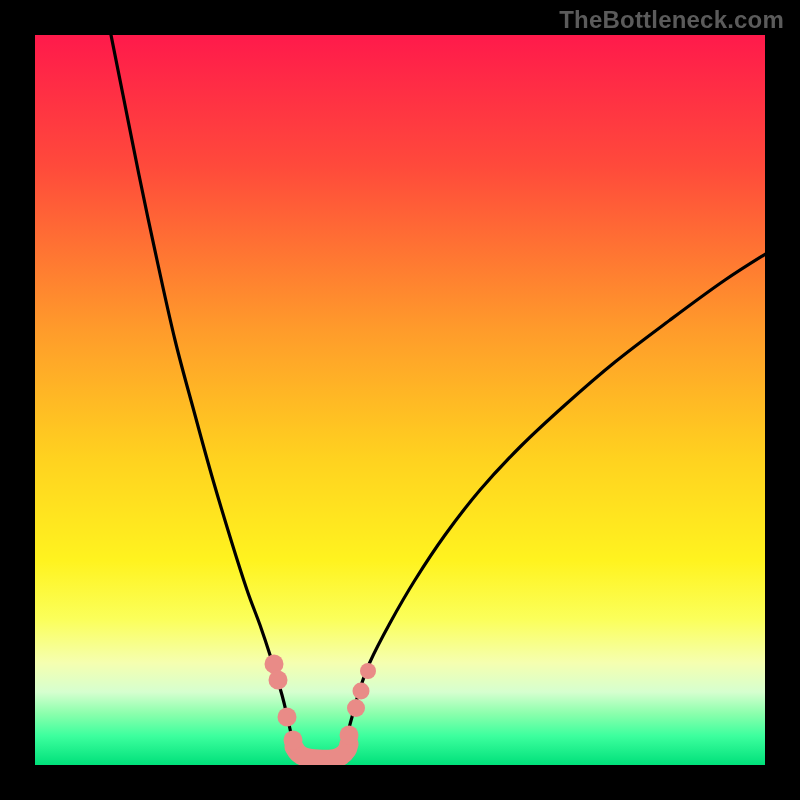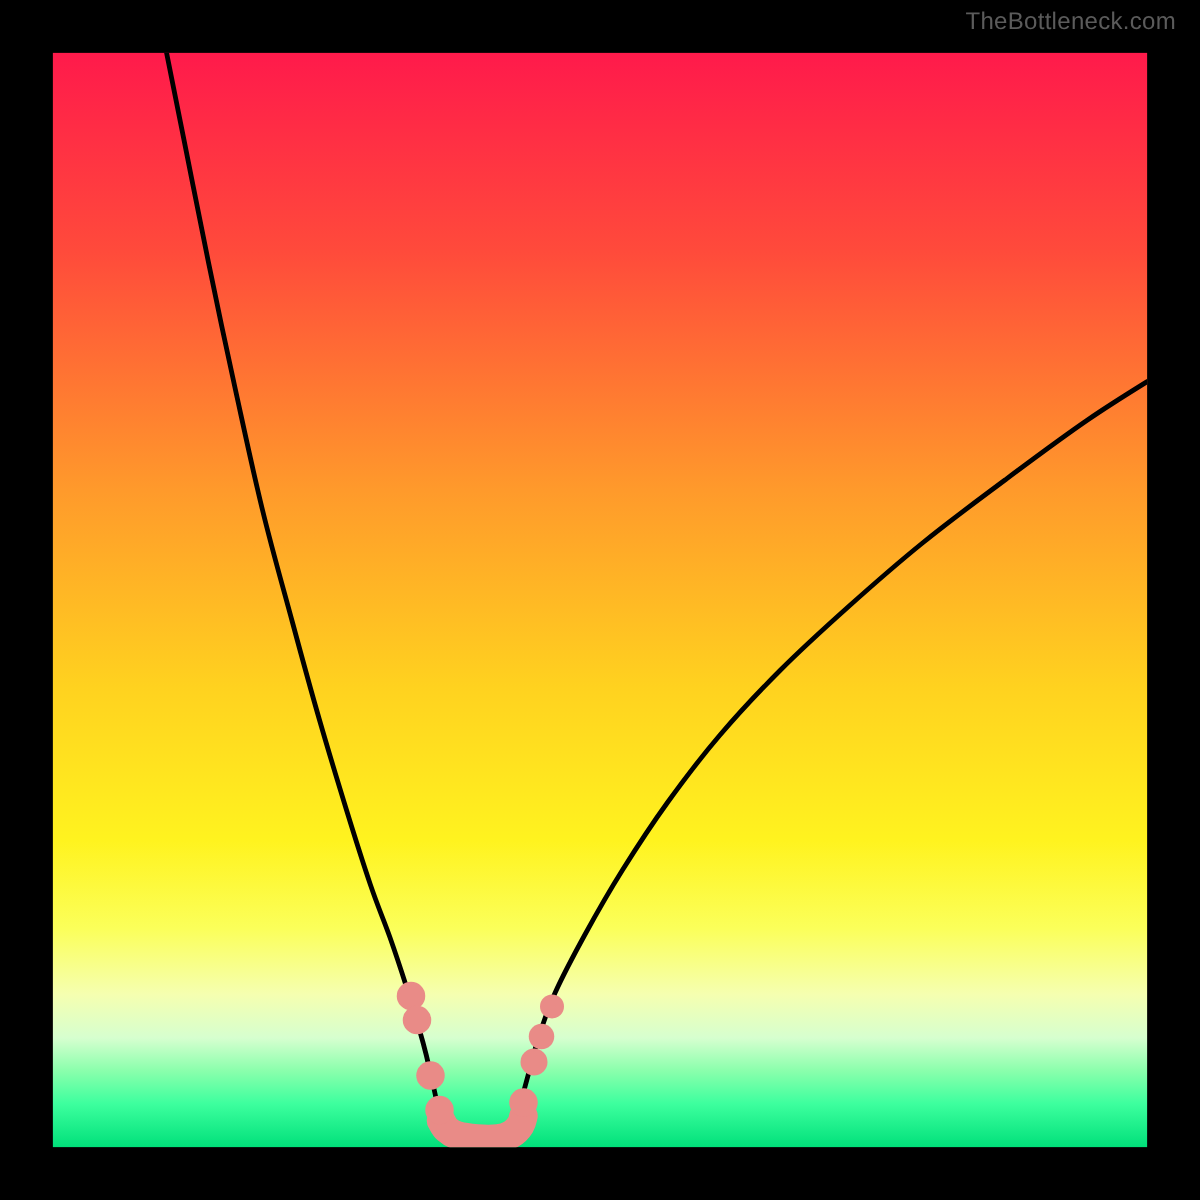--- a/index.html
+++ b/index.html
@@ -25,22 +25,22 @@
     left: 35px;
     width: 730px;
     height: 730px;
     overflow: hidden;
   }
   .watermark {
     position: absolute;
     top: 6px;
     right: 16px;
     color: #5b5b5b;
-    font-size: 16px;
-    font-weight: 400;
+    font-size: 24px;
+    font-weight: 700;
     letter-spacing: 0.2px;
   }
   svg.curve-layer {
     position: absolute;
     inset: 0;
     width: 100%;
     height: 100%;
   }
 </style>
 </head>

